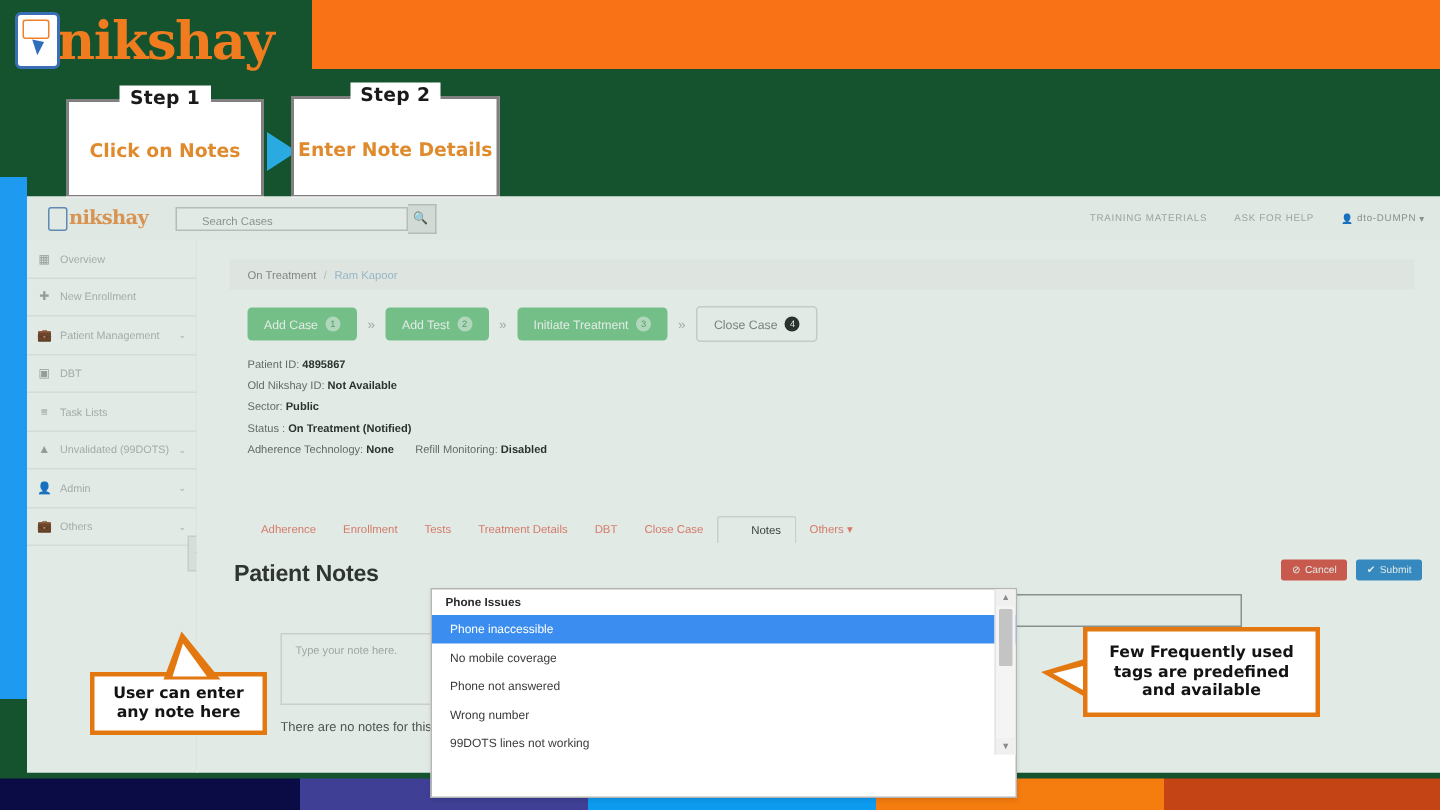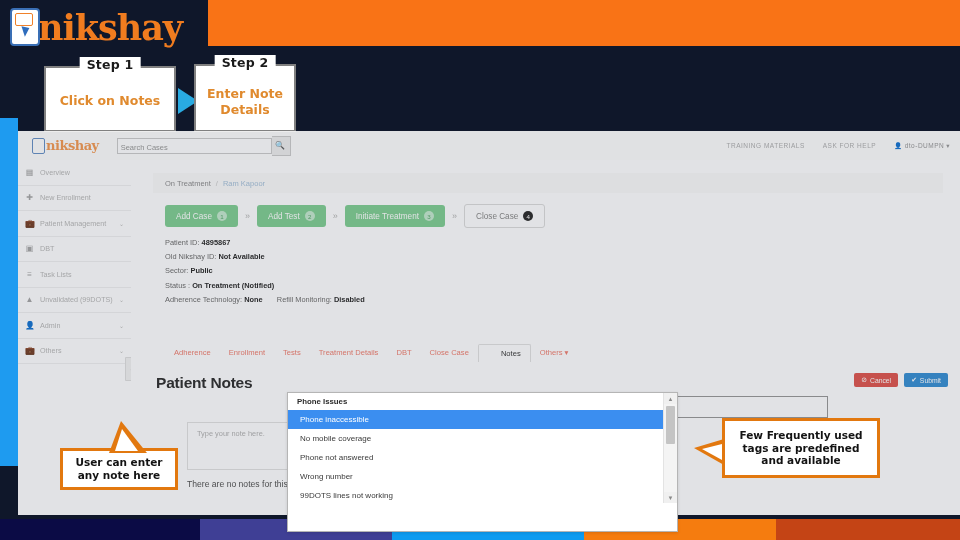--- a/index.html
+++ b/index.html
@@ -3,21 +3,21 @@
 <meta charset="utf-8">
 <style>
   html,body{margin:0;padding:0;}
   body{
     width:960px;height:540px;
     background:#ffffff;
     font-family:"Liberation Sans", sans-serif;
     overflow:hidden;
     position:relative;
   }
-  .slide{position:absolute;inset:0;width:960px;height:540px;overflow:hidden;background:#0f172a;}
+  .slide{position:absolute;inset:0;width:960px;height:540px;overflow:hidden;background:#14532d;}
 
   
   .top-orange{
     position:absolute;left:208px;top:0;width:752px;height:46px;
     background:#f97316;
   }
   .logo{
     position:absolute;left:10px;top:6px;width:190px;height:42px;
     display:flex;align-items:center;
   }
@@ -51,21 +51,21 @@
     font-family:"DejaVu Sans", sans-serif;
     font-size:12.5px;font-weight:bold;color:#1a1a1a;letter-spacing:.2px;
   }
   .step-box .step-body{
     position:absolute;left:0;right:0;top:50%;transform:translateY(-40%);
     text-align:center;
     font-family:"DejaVu Sans", sans-serif;
     font-size:12.5px;font-weight:bold;color:#e08a2e;line-height:1.25;
   }
   #step1{left:44px;top:66px;width:132px;height:66px;}
-  #step2{left:194px;top:64px;width:102px;height:68px;}
+  #step2{left:194px;top:64px;width:139px;height:68px;}
   .step-arrow{
     position:absolute;left:178px;top:88px;
     width:0;height:0;
     border-left:20px solid #29abe2;
     border-top:13px solid transparent;
     border-bottom:13px solid transparent;
   }
 
   
   .blue-strip{position:absolute;left:0;top:118px;width:18px;height:348px;background:#1e9bf0;}
@@ -88,21 +88,21 @@
   }
   .mini-word{
     font-family:"DejaVu Serif", serif;font-size:13px;font-weight:bold;
     color:#f07c1f;margin-left:1px;letter-spacing:-.5px;
   }
   .search-wrap{
     margin-left:18px;display:flex;align-items:center;
   }
   .search-input{
     width:155px;height:16px;border:1px solid #ccc;background:#fff;
-    font-size:7.5px;color:#9a9a9a;padding:1px 3px;line-height:16px;box-sizing:border-box;
+    font-size:7.5px;color:#9a9a9a;padding:1px 17px;line-height:16px;box-sizing:border-box;
   }
   .search-btn{
     width:18px;height:18px;border:1px solid #ccc;border-left:none;background:#ededed;
     font-size:8px;color:#777;display:flex;align-items:center;justify-content:center;
   }
   .header-right{
     margin-left:auto;margin-right:10px;display:flex;align-items:center;gap:18px;
     font-size:6.5px;color:#b0b0b0;letter-spacing:.5px;
   }
   .header-right .user{color:#9a9a9a;display:flex;align-items:center;gap:2px;}

